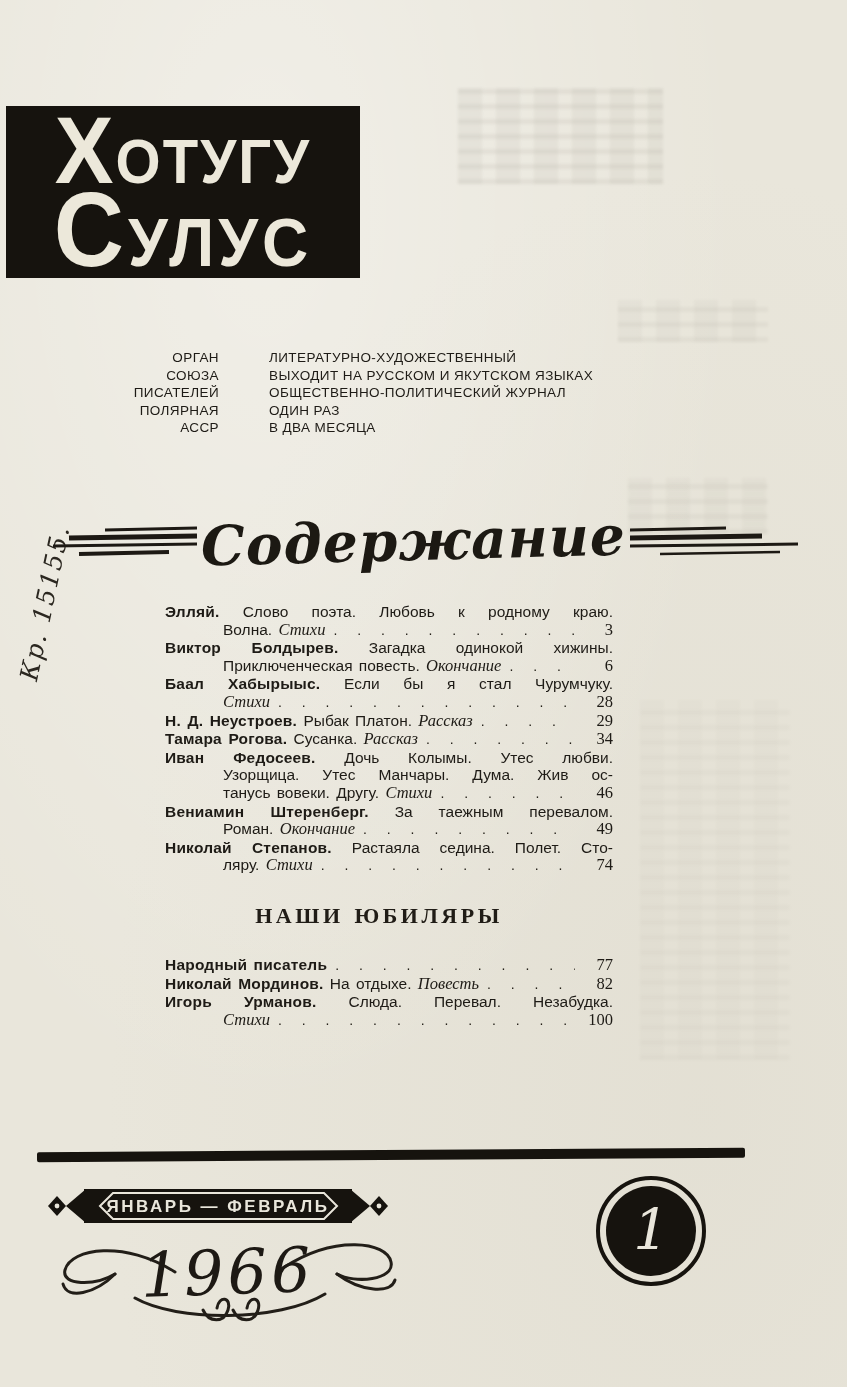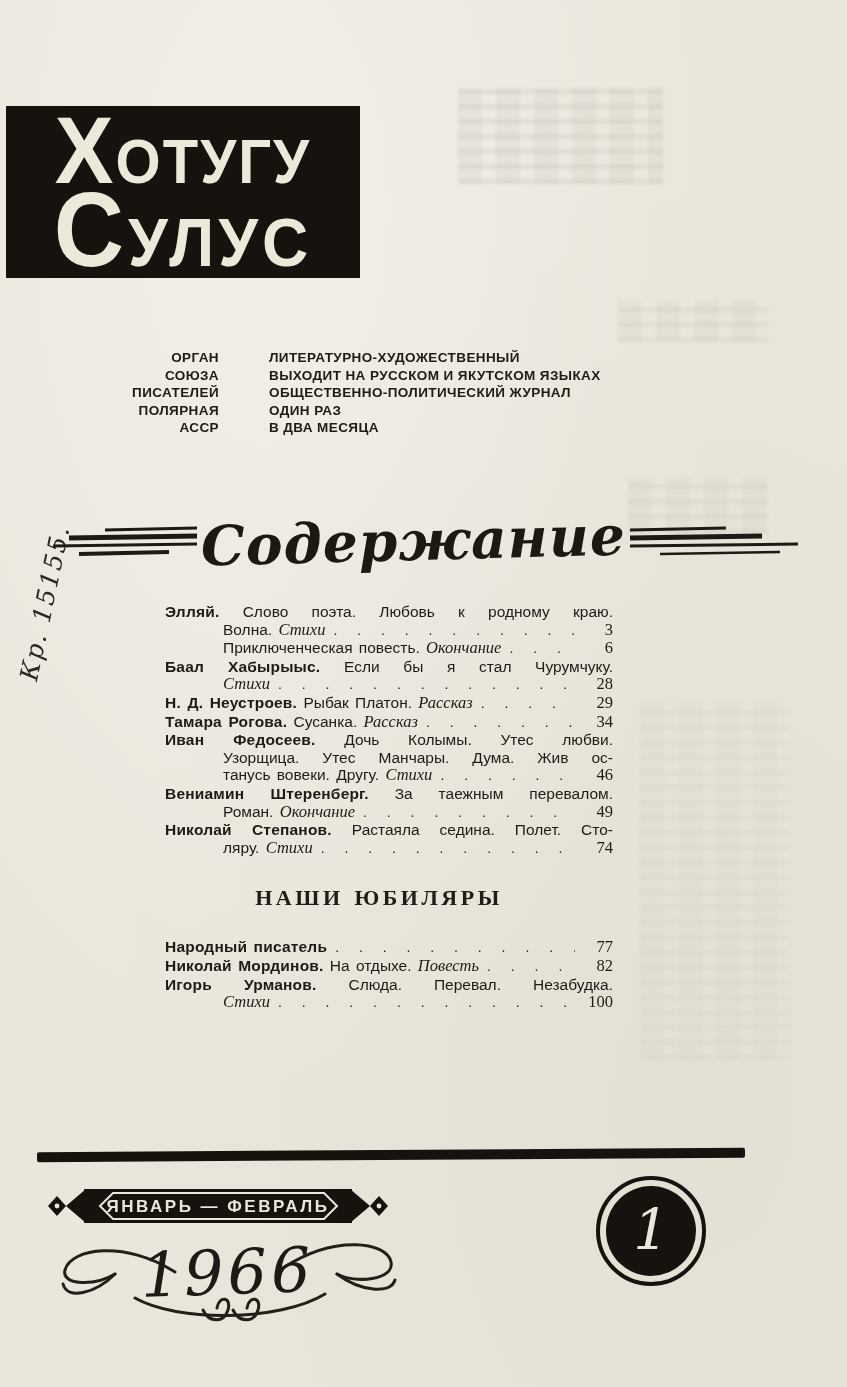--- a/index.html
+++ b/index.html
@@ -35,21 +35,21 @@
 
   .russian-block { position:absolute; left:366px; top:75px; width:478px; height:230px; color:#1b1812; }
   .ru-line { font-weight:700; white-space:nowrap; }
   .ru-line1 { position:absolute; left:0; top:0;  font-size:90px; line-height:92px; transform:scale(.93,1.5); transform-origin:left top; }
   .ru-line2 { position:absolute; left:4px; top:120px; font-size:62px; line-height:66px; letter-spacing:37px; transform:scale(1,1.6); transform-origin:left top; }
 
   
   .publisher { position:absolute; left:113px; top:349px; display:flex; }
   .pub-left  { width:106px; text-align:right; }
   .pub-right { margin-left:50px; width:420px; }
-  .pub-line  { font-size:13.5px; font-weight:700; line-height:17.6px; letter-spacing:.4px; white-space:nowrap; }
+  .pub-line  { font-size:13.5px; font-weight:400; line-height:17.6px; letter-spacing:.4px; white-space:nowrap; }
 
   
   .handwritten {
     position:absolute; left:-85px; top:588px; width:260px; text-align:center;
     transform:rotate(-78deg);
     font-family:"DejaVu Serif",serif; font-style:italic;
     font-size:25px; letter-spacing:2px; color:#2b2720;
   }
 
   
@@ -158,20 +158,23 @@
         <div class="toc-line fill">
           <span class="toc-text"><span class="seg-b">Элляй.</span><span class="seg-r"> Слово поэта. Любовь к родному краю.</span></span>
         </div>
         <div class="toc-line indent">
           <span class="toc-text"><span class="seg-r">Волна. </span><span class="seg-i">Стихи</span></span>
           <span class="leader">. . . . . . . . . . . . . . . . . . . . . . . . . . . . . . . .</span>
           <span class="page-num">3</span>
         </div>
       </div>
       <div class="toc-entry">
+        <div class="toc-line fill">
+          <span class="toc-text"><span class="seg-b">Виктор Болдырев.</span><span class="seg-r"> Загадка одинокой хижины.</span></span>
+        </div>
         <div class="toc-line indent">
           <span class="toc-text"><span class="seg-r">Приключенческая повесть. </span><span class="seg-i">Окончание</span></span>
           <span class="leader">. . . . . . . . . . . . . . . . . . . . . . . . . . . . . . . .</span>
           <span class="page-num">6</span>
         </div>
       </div>
       <div class="toc-entry">
         <div class="toc-line fill">
           <span class="toc-text"><span class="seg-b">Баал Хабырыыс.</span><span class="seg-r"> Если бы я стал Чурумчуку.</span></span>
         </div>

